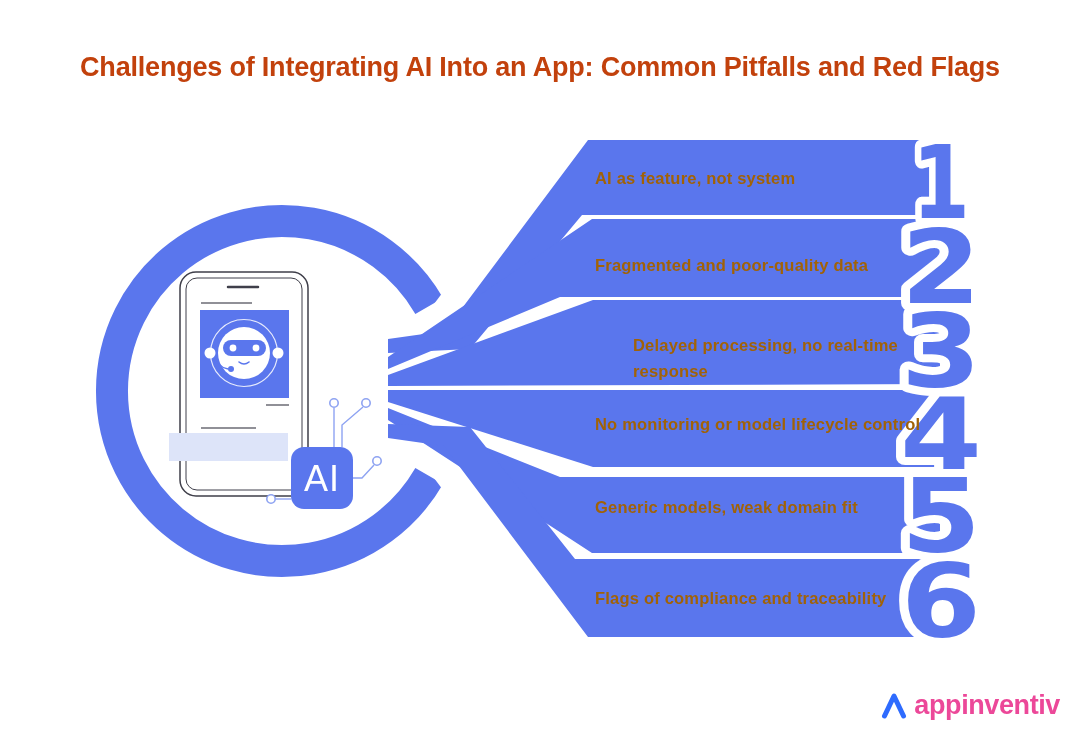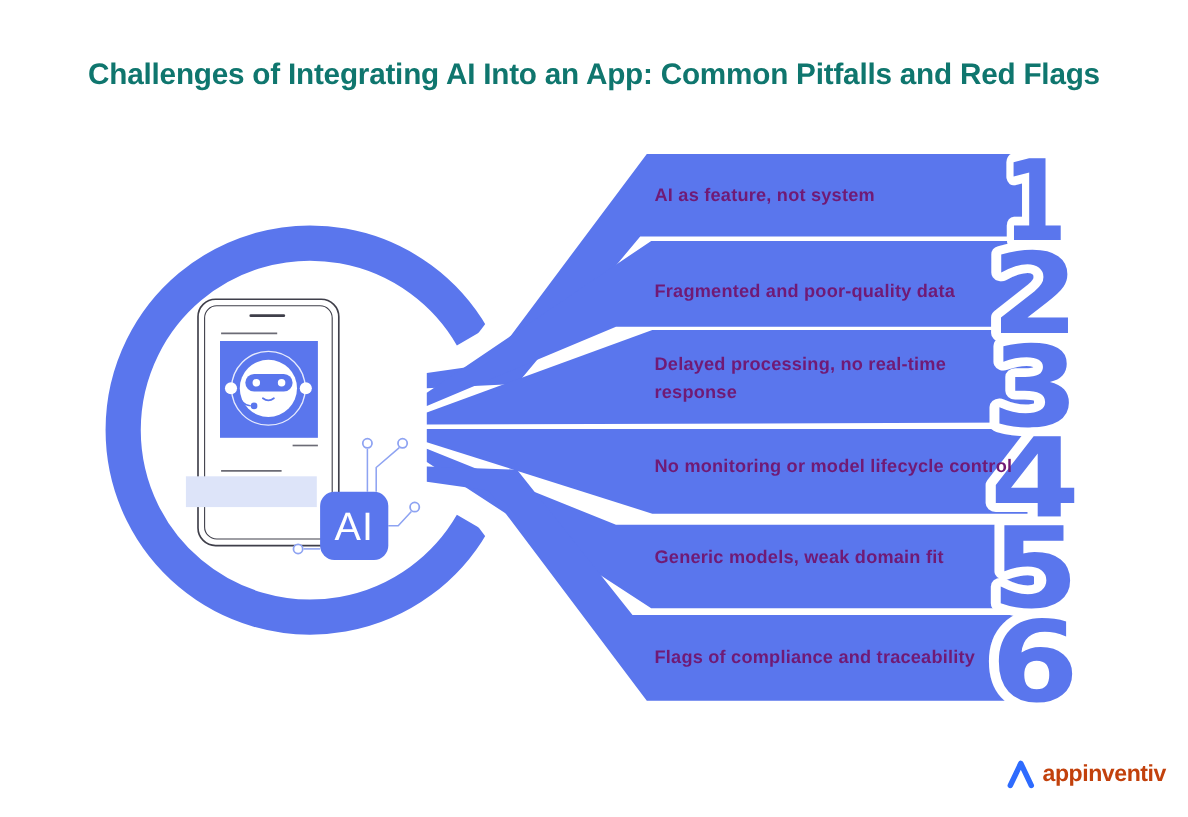--- a/index.html
+++ b/index.html
@@ -2,44 +2,44 @@
 <html><head>
 <meta charset="utf-8">
 <style>
   html,body{margin:0;padding:0;background:#fff;}
   .canvas{
     position:relative;width:1080px;height:743px;background:#ffffff;
     overflow:hidden;font-family:"Liberation Sans",sans-serif;
   }
   .title{
     position:absolute;left:0;top:52px;width:1080px;text-align:center;
-    font-size:27px;font-weight:700;letter-spacing:-.2px;color:#0f766e;
+    font-size:27px;font-weight:700;letter-spacing:-.2px;color:#c2410c;
   }
   .art{position:absolute;left:0;top:0;width:1080px;height:743px;}
   .banner-label{
     position:absolute;left:595px;width:335px;display:flex;align-items:center;
-    color:#701a75;font-size:16.5px;line-height:26px;font-weight:700;letter-spacing:.2px;
+    color:#a16207;font-size:16.5px;line-height:26px;font-weight:700;letter-spacing:.2px;
   }
   .bl-1{top:140px;height:75px;}
   .bl-2{top:219px;height:92px;}
-  .bl-3{top:303px;height:81px;}
+  .bl-3{top:317px;height:81px;margin-left:38px;}
   .bl-4{top:390px;height:68px;}
   .bl-5{top:477px;height:60px;}
   .bl-6{top:559px;height:78px;}
   .num{
     font-family:"DejaVu Sans","Liberation Sans",sans-serif;
     font-size:102px;font-weight:bold;
     stroke:#ffffff;stroke-width:16px;stroke-linejoin:round;
     paint-order:stroke;text-anchor:middle;
   }
   .logo{
     position:absolute;right:20px;top:690px;display:flex;align-items:center;gap:6px;
   }
   .logo .brand{
-    font-size:21px;font-weight:600;letter-spacing:-.4px;color:#c2410c;
+    font-size:27px;font-weight:600;letter-spacing:-.4px;color:#ec4899;
   }
 </style>
 </head>
 <body>
 
 <div class="canvas">
 
   <div class="title">Challenges of Integrating AI Into an App: Common Pitfalls and Red Flags</div>
 
   <svg class="art" viewBox="0 0 1080 743">

